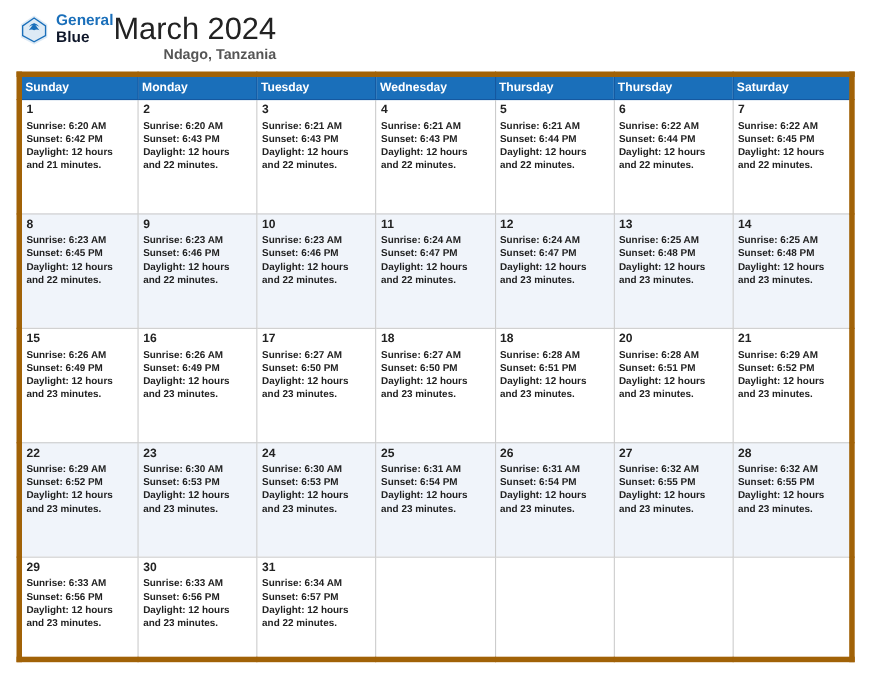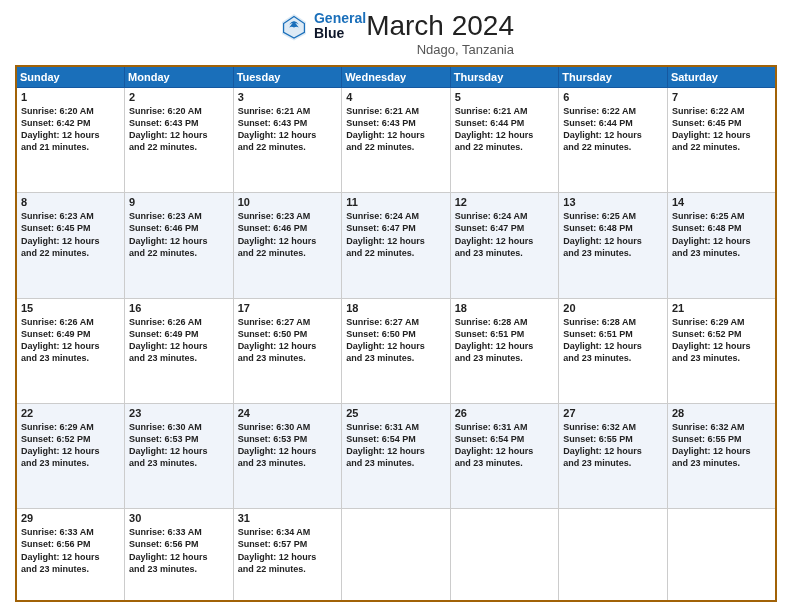--- a/index.html
+++ b/index.html
@@ -12,21 +12,21 @@
     }
     .page {
       width: 792px;
       height: 612px;
       padding: 10px 15px;
       display: flex;
       flex-direction: column;
     }
     .header {
       display: flex;
-      justify-content: center;
+      justify-content: flex-start;
       align-items: flex-start;
       margin-bottom: 8px;
     }
     .logo {
       display: flex;
       align-items: center;
       gap: 4px;
     }
     .logo-text {
       font-size: 14px;
@@ -45,24 +45,25 @@
       text-align: right;
     }
     .month-title {
       font-size: 28px;
       font-weight: normal;
       color: #222;
     }
     .location {
       font-size: 13px;
       color: #555;
+      font-weight: bold;
     }
     .calendar {
       flex: 1;
-      border: 2px solid #a16207;
+      border: 5px solid #a16207;
       border-collapse: collapse;
       width: 100%;
       table-layout: fixed;
     }
     .calendar th {
       background: #1a6fba;
       color: #fff;
       font-size: 11px;
       font-weight: bold;
       padding: 4px 3px;

